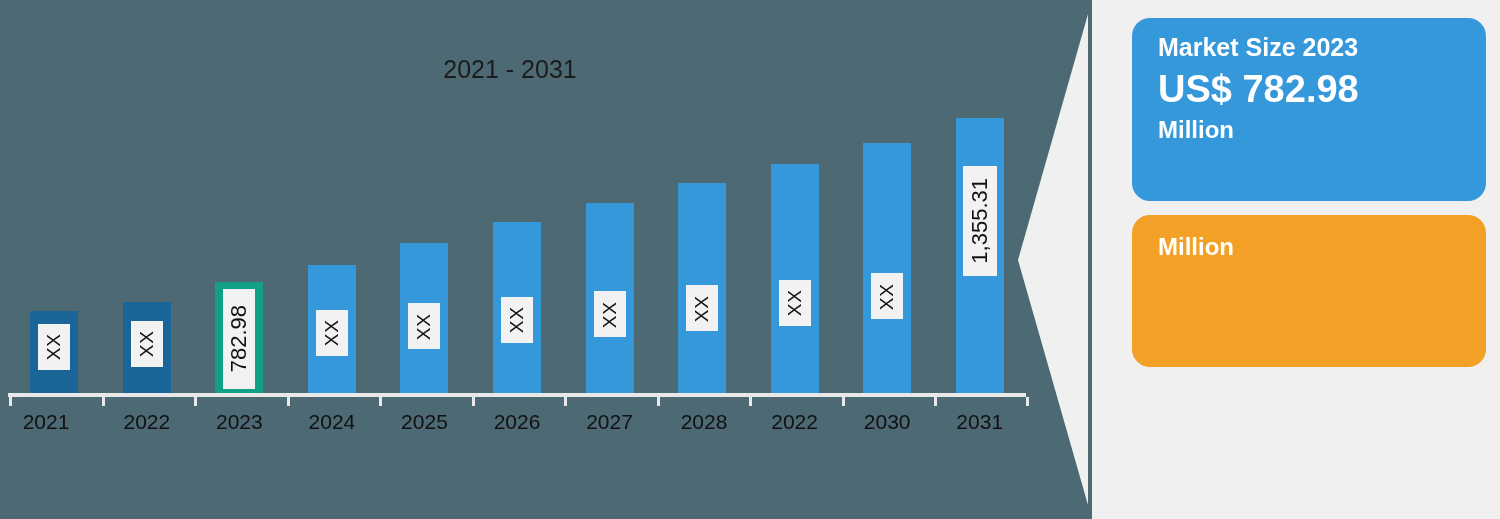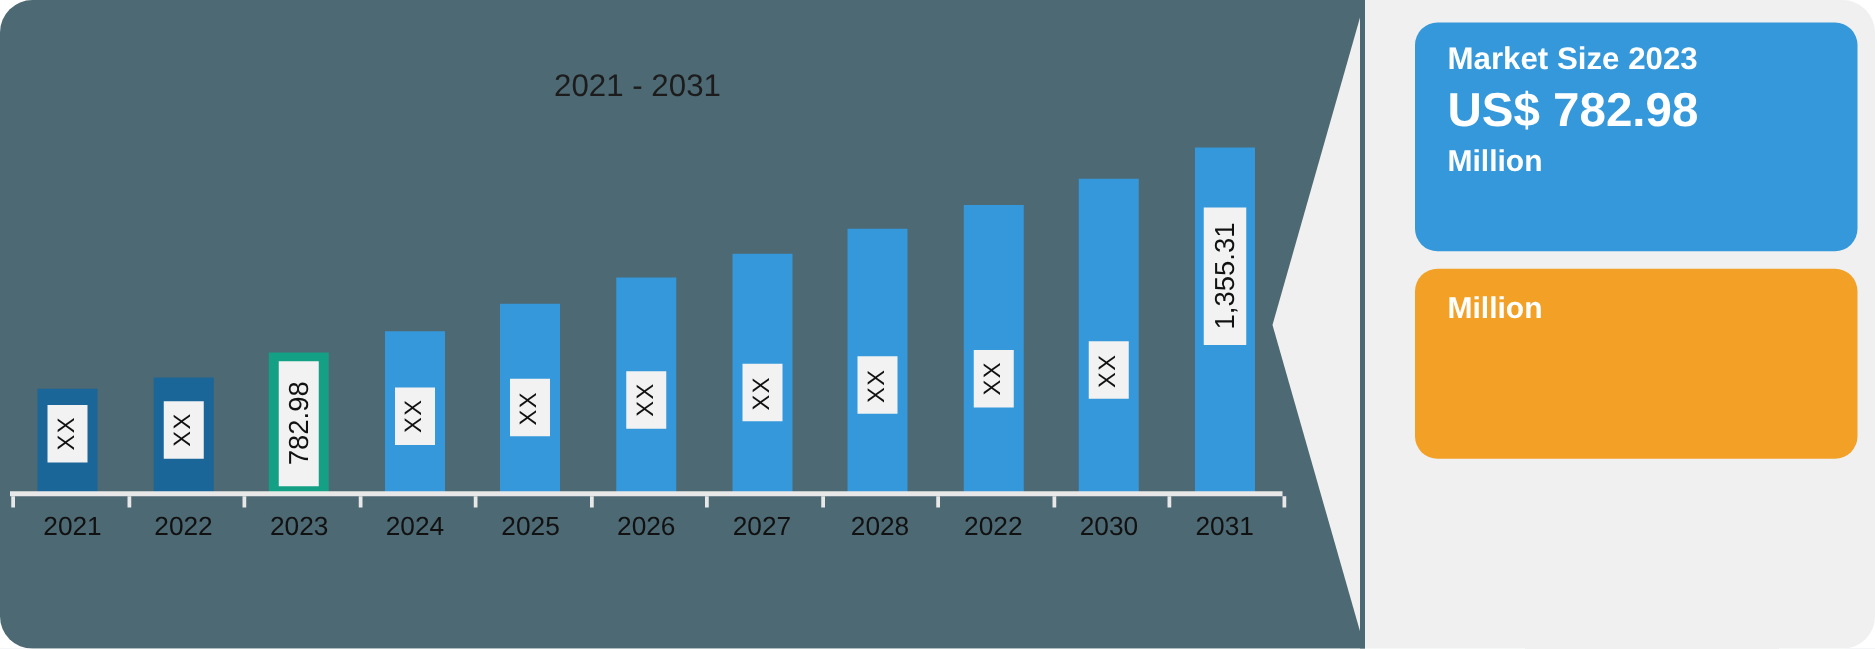--- a/index.html
+++ b/index.html
@@ -7,21 +7,20 @@
     padding: 0;
     background: #ffffff;
   }
   #root {
     position: relative;
     width: 1500px;
     height: 519px;
     overflow: hidden;
     font-family: "Liberation Sans", sans-serif;
     background: #ffffff;
-    border-radius: 26px;
   }
 
   
   #chart-panel {
     position: absolute;
     left: 0; top: 0;
     width: 1092px; height: 519px;
     background: #4d6973;
     overflow: hidden;
   }
@@ -286,21 +285,21 @@
           </div>
         </div>
       </div>
 
     <div id="axis-line"></div>
 
     <svg id="chevron" viewBox="0 0 96 519" preserveAspectRatio="none">
       <polygon points="96,0 96,519 22,260" fill="#f0f0f0"></polygon>
     </svg>
   <div class="tick" style="left: 9px;"></div>
-      <div class="xtick-label" style="left: 12px;">2021</div>
+      <div class="xtick-label" style="left: 0;">2021</div>
       <div class="tick" style="left: 101.545px;"></div>
       <div class="xtick-label" style="left: 100.818px;">2022</div>
       <div class="tick" style="left: 194.091px;"></div>
       <div class="xtick-label" style="left: 193.364px;">2023</div>
       <div class="tick" style="left: 286.636px;"></div>
       <div class="xtick-label" style="left: 285.909px;">2024</div>
       <div class="tick" style="left: 379.182px;"></div>
       <div class="xtick-label" style="left: 378.455px;">2025</div>
       <div class="tick" style="left: 471.727px;"></div>
       <div class="xtick-label" style="left: 471px;">2026</div>

